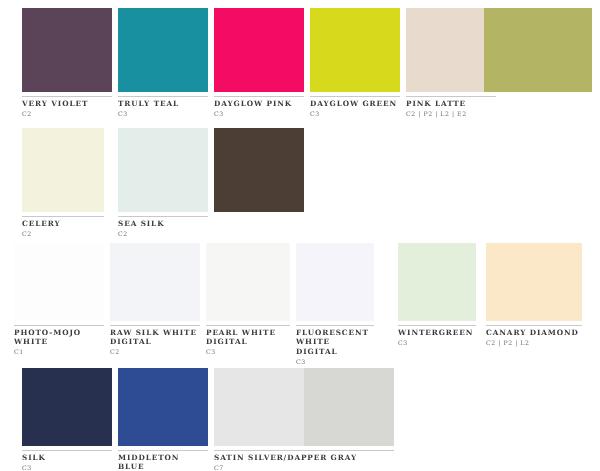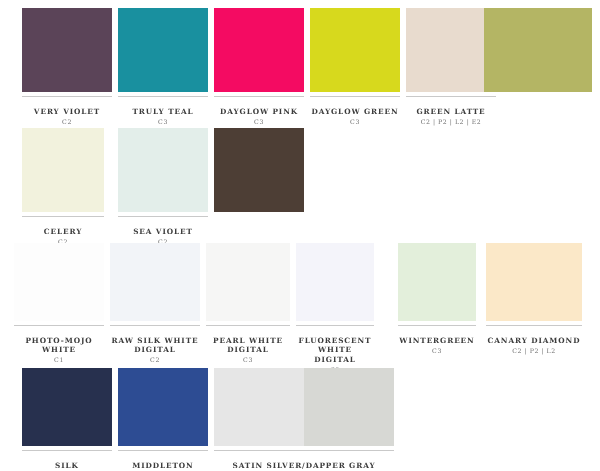--- a/index.html
+++ b/index.html
@@ -91,22 +91,22 @@
     display: flex;
     width: 100%;
     height: 100%;
   }
   .split > div { flex: 1 1 50%; height: 100%; }
 
   
   .label {
     border-top: 1px solid #c9c9c9;
     margin-top: 4px;
-    padding-top: 10px;
-    text-align: center;
+    padding-top: 2px;
+    text-align: left;
   }
   .label .name {
     font-family: "DejaVu Serif", "Liberation Serif", serif;
     font-weight: bold;
     font-size: 7.3px;
     letter-spacing: 0.9px;
     line-height: 9.4px;
     color: #3c3c3c;
     white-space: pre-line;
   }
@@ -148,40 +148,40 @@
       <div class="swatch-cell" style="left: 310px; width: 90px;">
         <div class="chip tex-smooth" style="height: 84px; background: rgb(215, 217, 29);"></div>
         <div class="label">
           <div class="name">DAYGLOW GREEN</div>
           <div class="code">C3</div>
         </div>
       </div>
       <div class="swatch-cell" style="left: 406px; width: 90px;">
         <div class="chip tex-felt" style="height: 84px; background: rgb(232, 219, 206);"></div>
         <div class="label">
-          <div class="name">GREEN LATTE</div>
+          <div class="name">PINK LATTE</div>
           <div class="code">C2 | P2 | L2 | E2</div>
         </div>
       </div>
       <div class="swatch-cell" style="left: 484px; width: 108px;">
         <div class="chip tex-felt" style="height: 84px; background: rgb(180, 181, 100);"></div>
       </div>
     </div>
   <div class="row" id="row-2" style="top: 128px;">
       <div class="swatch-cell" style="left: 22px; width: 82px;">
         <div class="chip tex-felt" style="height: 84px; background: rgb(242, 242, 221);"></div>
         <div class="label">
           <div class="name">CELERY</div>
           <div class="code">C2</div>
         </div>
       </div>
       <div class="swatch-cell" style="left: 118px; width: 90px;">
         <div class="chip tex-felt" style="height: 84px; background: rgb(227, 238, 234);"></div>
         <div class="label">
-          <div class="name">SEA VIOLET</div>
+          <div class="name">SEA SILK</div>
           <div class="code">C2</div>
         </div>
       </div>
       <div class="swatch-cell" style="left: 214px; width: 90px;">
         <div class="chip tex-weave" style="height: 84px; background: rgb(77, 62, 53);"></div>
       </div>
     </div>
   <div class="row" id="row-3" style="top: 243px;">
       <div class="swatch-cell" style="left: 14px; width: 90px;">
         <div class="chip tex-smooth" style="height: 78px; background: rgb(253, 253, 253);"></div>

